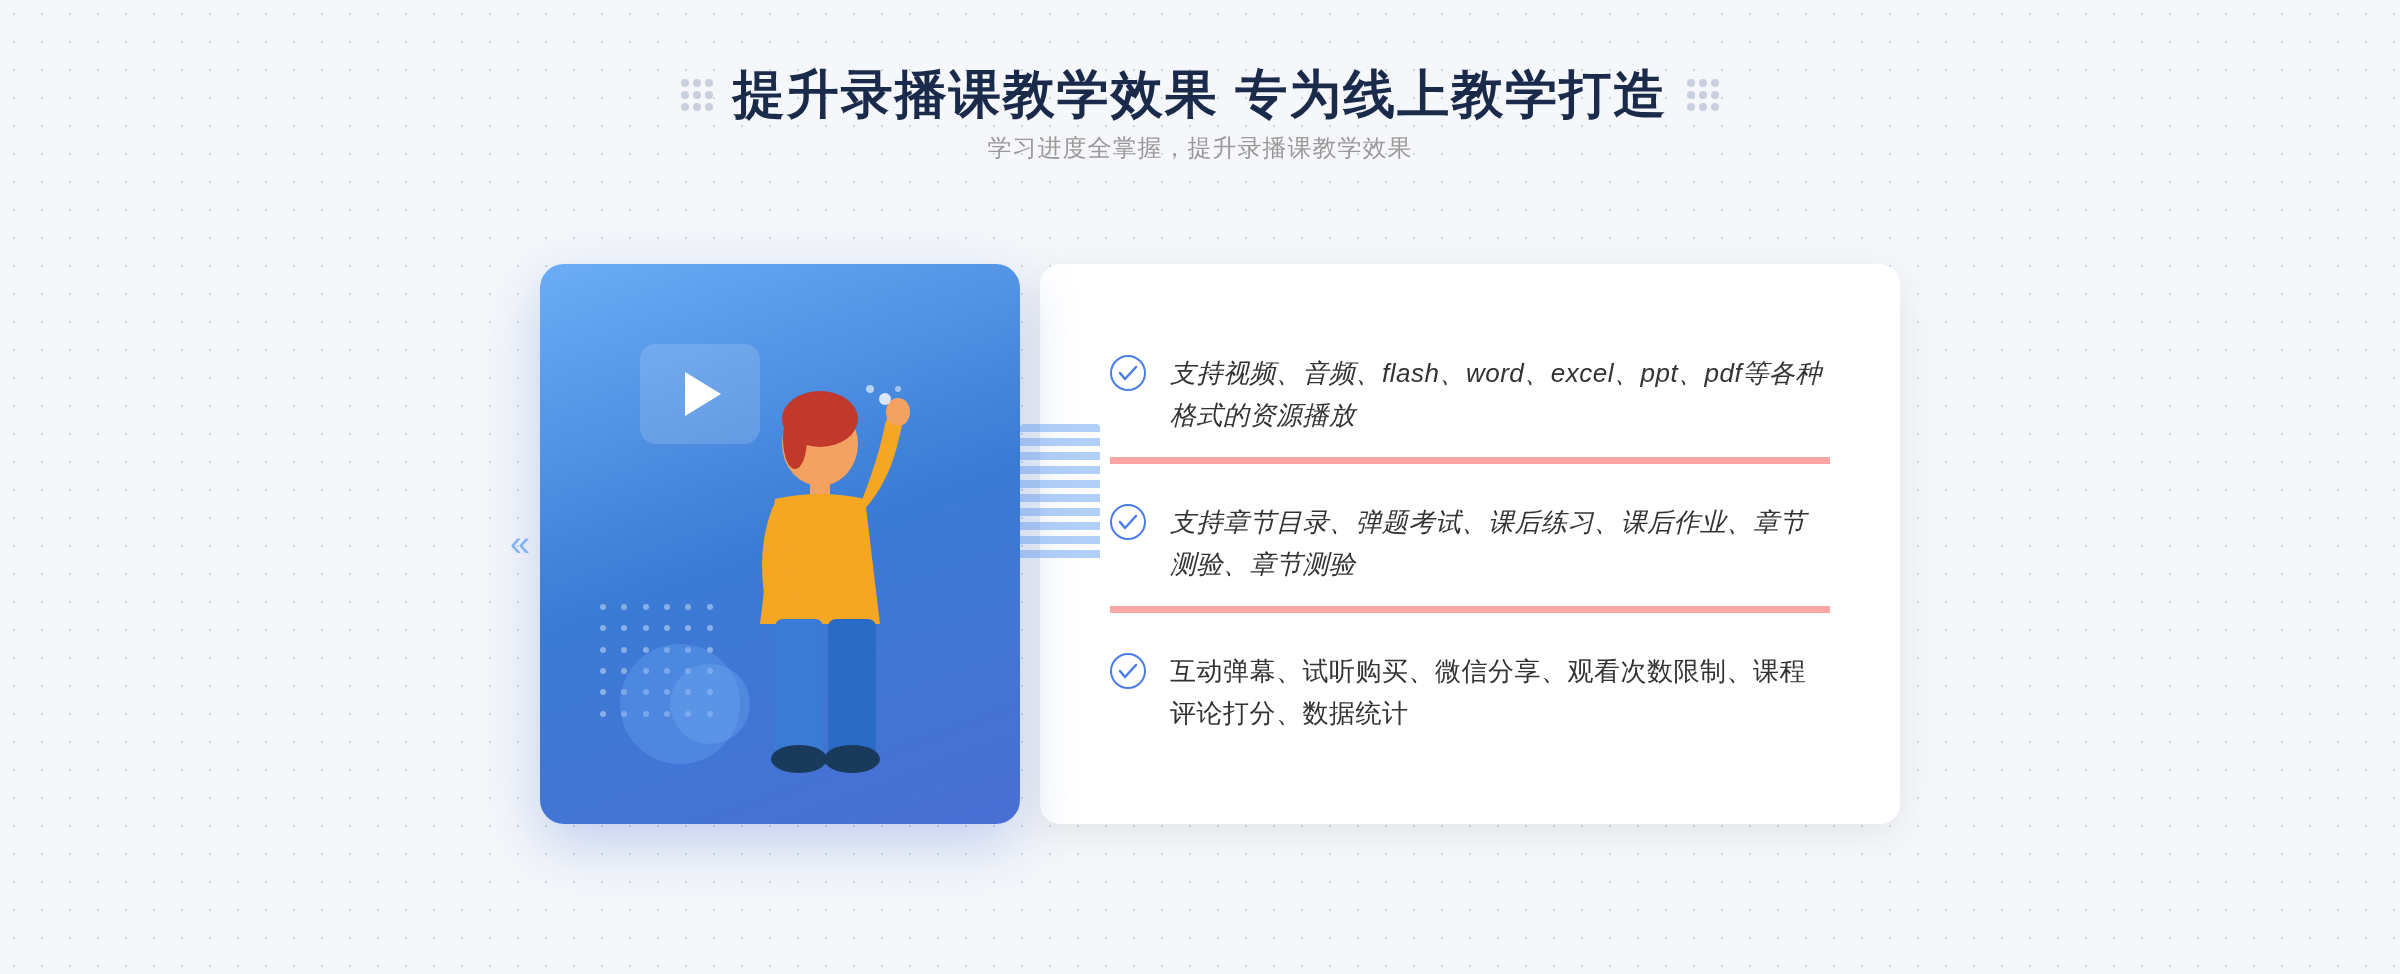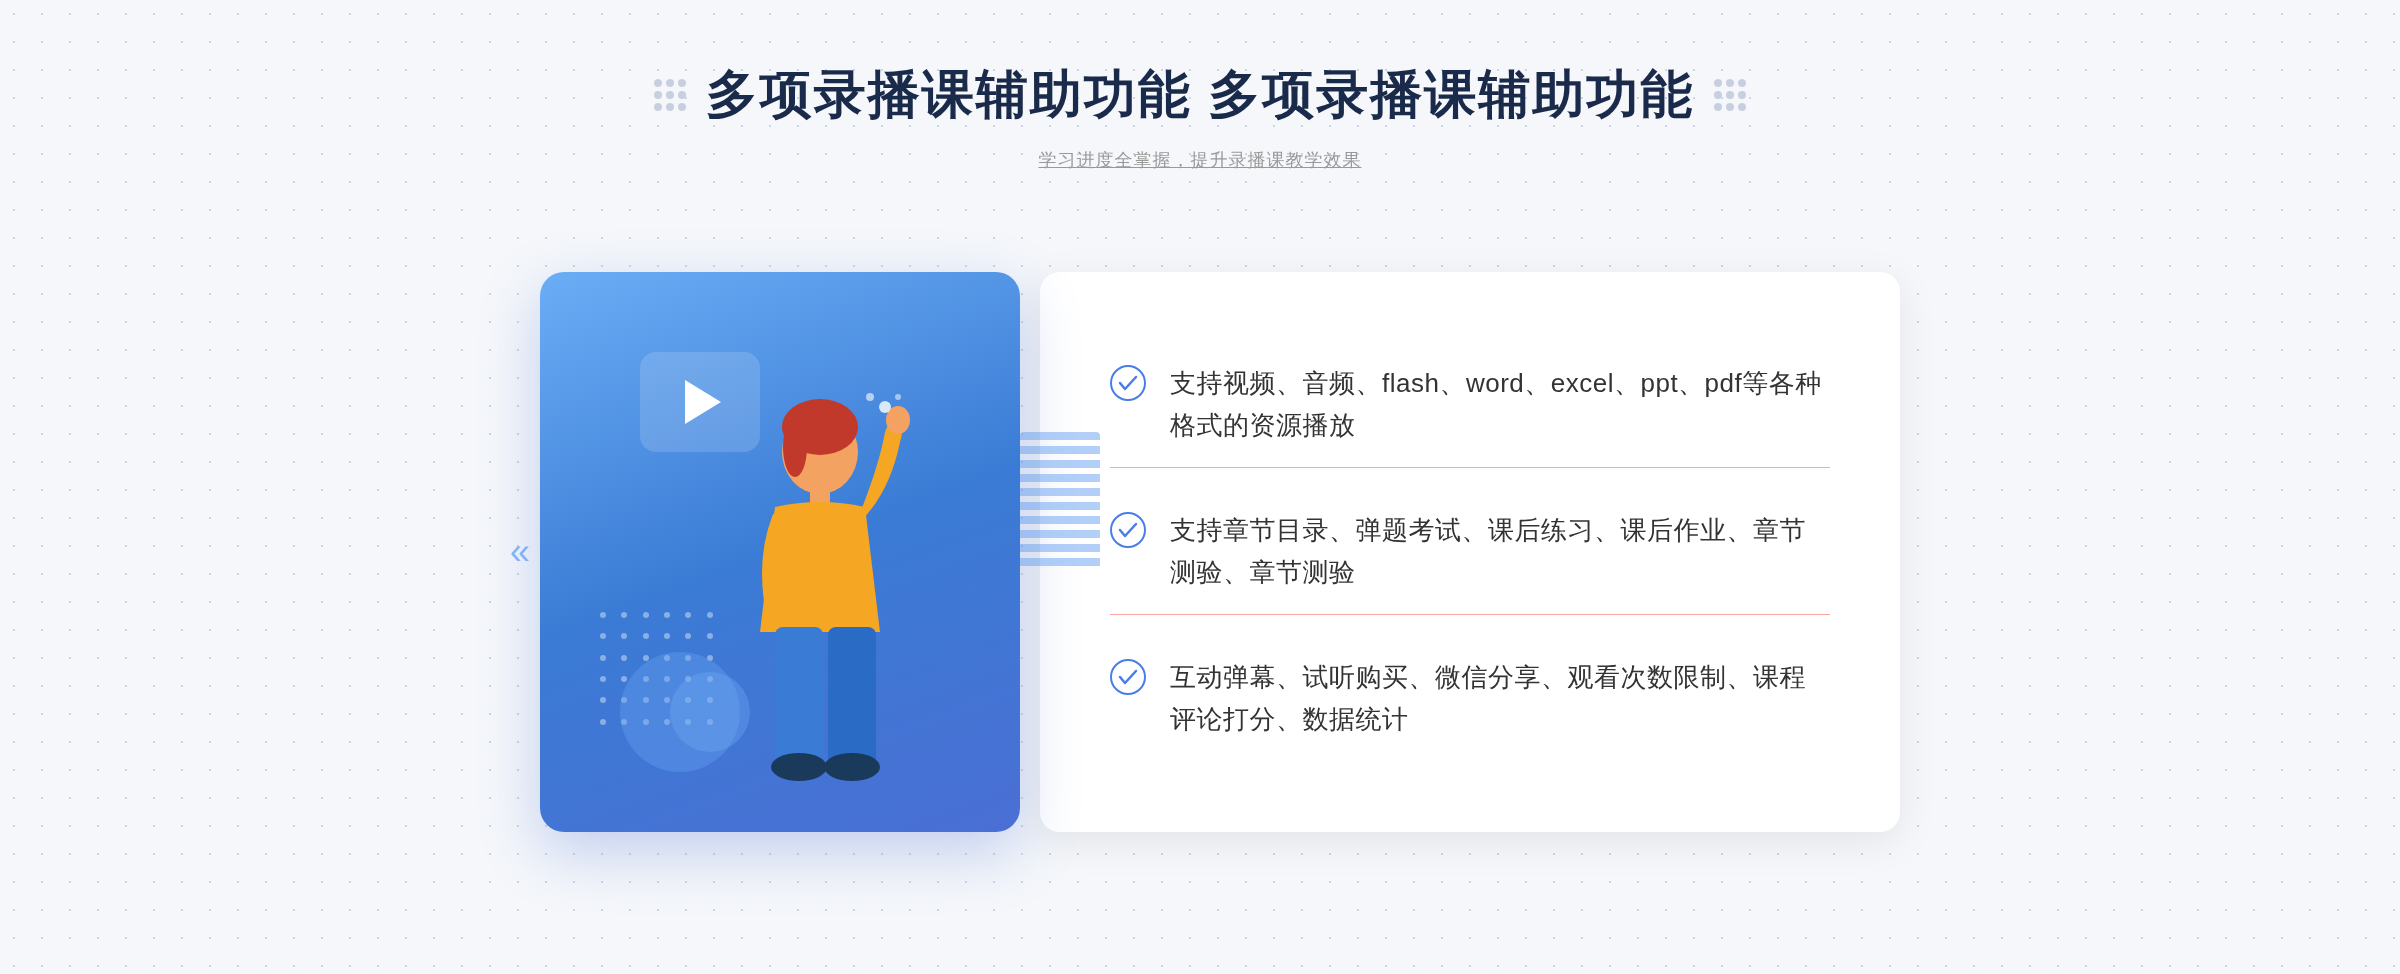--- a/index.html
+++ b/index.html
@@ -43,25 +43,24 @@
     }
 
     .main-title {
       font-size: 52px;
       font-weight: 600;
       color: #1a2a4a;
       letter-spacing: 2px;
     }
 
     .subtitle {
-      margin-top: 18px;
-      font-size: 18px;
+      margin-top: 2px;
+      font-size: 24px;
       color: #999;
       letter-spacing: 1px;
-      text-decoration: underline;
     }
 
     .content-section {
       display: flex;
       align-items: center;
       width: 1400px;
       gap: 0;
     }
 
     
@@ -200,21 +199,22 @@
     }
 
     .feature-item {
       display: flex;
       align-items: flex-start;
       gap: 24px;
       padding: 20px 0;
     }
 
     .feature-item:not(:last-child) {
-      border-bottom: 1px solid #fca5a5;
+      border-bottom: 7px solid #fca5a5;
+      font-style: italic;
     }
 
     .check-icon {
       width: 36px;
       height: 36px;
       flex-shrink: 0;
       margin-top: 2px;
     }
 
     .check-icon svg {
@@ -255,21 +255,21 @@
         <div class="deco-dot"></div>
           <div class="deco-dot"></div>
           <div class="deco-dot"></div>
         <div class="deco-dot"></div>
           <div class="deco-dot"></div>
           <div class="deco-dot"></div>
         <div class="deco-dot"></div>
           <div class="deco-dot"></div>
           <div class="deco-dot"></div>
       </div>
-      <h1 class="main-title">多项录播课辅助功能 多项录播课辅助功能</h1>
+      <h1 class="main-title">提升录播课教学效果 专为线上教学打造</h1>
       <div class="deco-grid">
         <div class="deco-dot"></div>
           <div class="deco-dot"></div>
           <div class="deco-dot"></div>
         <div class="deco-dot"></div>
           <div class="deco-dot"></div>
           <div class="deco-dot"></div>
         <div class="deco-dot"></div>
           <div class="deco-dot"></div>
           <div class="deco-dot"></div>

